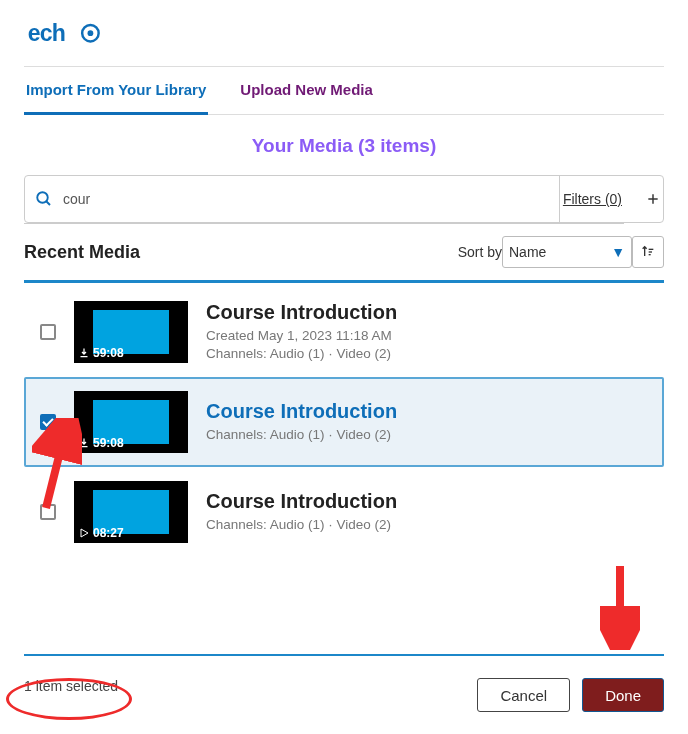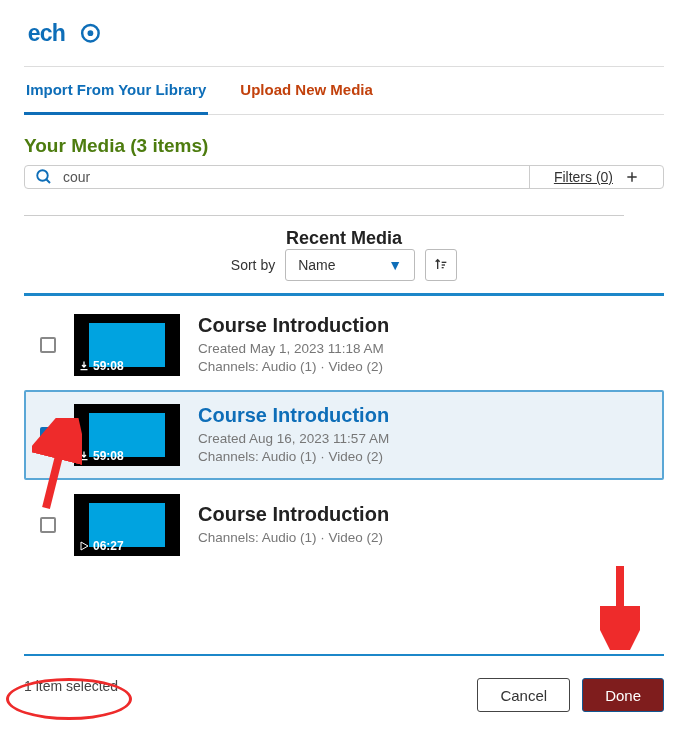--- a/index.html
+++ b/index.html
@@ -25,99 +25,97 @@
     .tabs {
       display: flex;
       gap: 30px;
       border-bottom: 1px solid #ddd;
       margin-bottom: 20px;
     }
     .tab {
       padding: 14px 2px;
       font-size: 15px;
       font-weight: 600;
-      color: #c2410c;
+      color: #701a75;
       cursor: pointer;
       border-bottom: 3px solid transparent;
       margin-bottom: -1px;
     }
     .tab.active {
       color: #0e6eb8;
       border-bottom-color: #0e6eb8;
       text-align: right;
     }
     .section-title {
       font-size: 19px;
       font-weight: 700;
-      color: #4d7c0f;
-      margin-bottom: 8px;
+      color: #8b5cf6;
+      margin-bottom: 18px;
+      text-align: center;
     }
     .search-row {
       display: flex;
       border: 1px solid #ccc;
       border-radius: 4px;
       overflow: hidden;
-      height: 24px;
-      margin-bottom: 26px;
+      height: 48px;
     }
     .search-left {
       display: flex;
       align-items: center;
       flex: 1;
       padding: 0 10px;
       gap: 10px;
     }
     .search-icon { color: #0e6eb8; flex-shrink: 0; }
     .search-input {
       border: none;
       outline: none;
       font-size: 14px;
       color: #555;
       flex: 1;
     }
     .filters-cell {
       border-left: 1px solid #ccc;
       display: flex;
       align-items: center;
-      gap: 12px;
-      padding: 0 24px;
+      gap: 24px;
+      padding: 0 3px;
       cursor: pointer;
     }
     .filters-label {
       text-decoration: underline;
       font-size: 14px;
       color: #333;
     }
     .plus-icon { color: #333; }
     .hr-short {
       border: none;
       border-top: 1px solid #ccc;
       width: 600px;
       margin-bottom: 12px;
     }
     .recent-header {
       display: flex;
       align-items: center;
       justify-content: space-between;
       margin-bottom: 12px;
-      flex-direction: column;
     }
     .recent-title { font-size: 18px; font-weight: 700; color: #222; }
     .sort-controls {
       display: flex;
       align-items: center;
-      gap: 10px;
     }
     .sortby-label { font-size: 14px; color: #333; }
     .sort-select {
       border: 1px solid #bbb;
       border-radius: 3px;
       height: 32px;
       width: 130px;
-      padding: 0 12px;
+      padding: 0 6px;
       font-size: 14px;
       display: flex;
       align-items: center;
       justify-content: space-between;
       cursor: pointer;
     }
     .sort-select .caret { color: #0e6eb8; }
     .sort-dir-btn {
       border: 1px solid #bbb;
       border-radius: 3px;
@@ -164,21 +162,21 @@
     .checkbox.checked::after {
       content: "";
       width: 4px;
       height: 8px;
       border: solid white;
       border-width: 0 2px 2px 0;
       transform: rotate(45deg);
       margin-top: -2px;
     }
     .thumb {
-      width: 106px;
+      width: 114px;
       height: 62px;
       background: #000;
       position: relative;
       flex-shrink: 0;
       display: flex;
       align-items: center;
       justify-content: center;
     }
     .thumb-inner {
       width: 76px;
@@ -340,34 +338,33 @@
       <div class="thumb-inner"></div>
       <div class="thumb-label">
         <svg width="12" height="12" viewBox="0 0 24 24" fill="none" stroke="#fff" stroke-width="2.5">
           <path d="M12 3 L12 14 M8 10 L12 14 L16 10 M5 19 L19 19"></path>
         </svg>
         <span>59:08</span>
       </div>
     </div>
     <div class="meta">
       <div class="meta-title link">Course Introduction</div>
-      <div class="meta-line">Created Aug 16, 2023 11:57 AM</div>
       <div class="meta-line">Channels: Audio (1) · Video (2)</div>
     </div>
   </div>
 
   <div class="media-item">
     <div class="checkbox"></div>
     <div class="thumb">
       <div class="thumb-inner"></div>
       <div class="thumb-label">
         <svg width="12" height="12" viewBox="0 0 24 24" fill="#fff">
           <path d="M6 4 L20 12 L6 20 Z" stroke="#fff" fill="none" stroke-width="2"></path>
         </svg>
-        <span>06:27</span>
+        <span>08:27</span>
       </div>
     </div>
     <div class="meta">
       <div class="meta-title">Course Introduction</div>
       <div class="meta-line">Channels: Audio (1) · Video (2)</div>
     </div>
   </div>
 
 </div>
 

